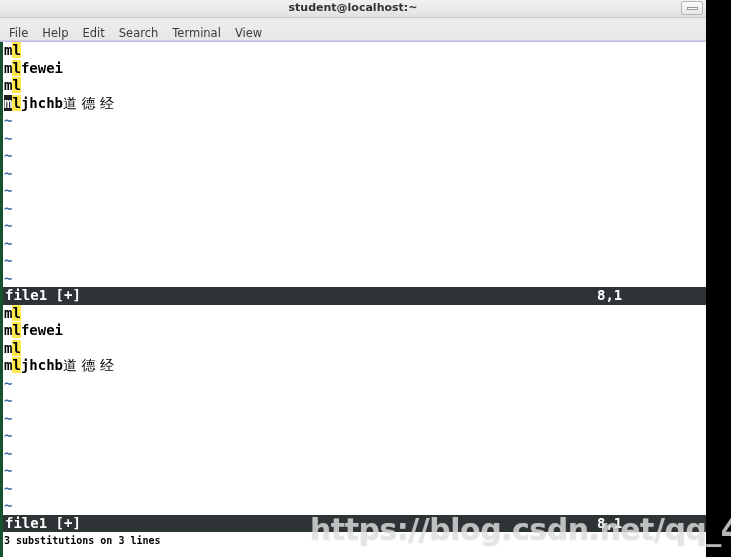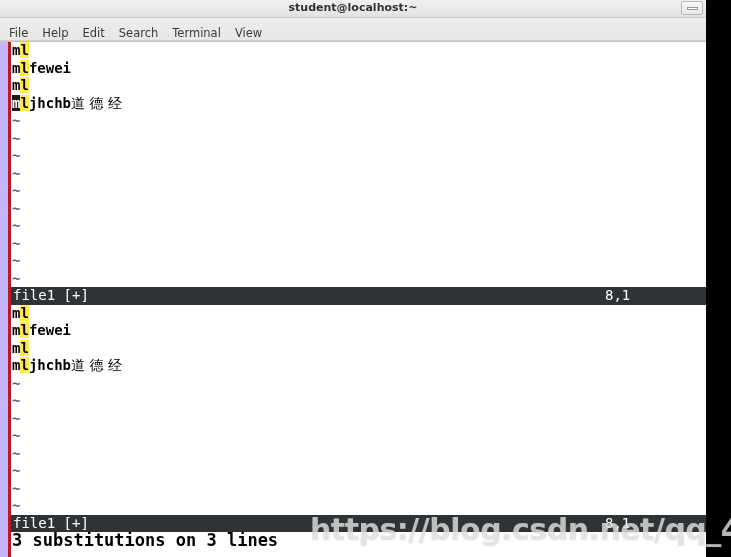--- a/index.html
+++ b/index.html
@@ -85,26 +85,26 @@
     padding: 0 9px 0 0;
     margin-right: 5px;
     font-family: "DejaVu Sans", sans-serif;
     cursor: default;
     white-space: nowrap;
   }
 
   
   #terminal {
     position: absolute;
-    left: 8px;
+    left: 0;
     top: 42px;
     width: 718px;
     height: 515px;
     background: #ffffff;
-    border-left: 3px solid #b91c1c;
+    border-left: 3px solid #14532d;
     box-sizing: border-box;
     overflow: hidden;
   }
   .term-inner {
     position: relative;
     width: 100%;
     height: 100%;
   }
 
   .row {
@@ -135,39 +135,39 @@
     font-weight: normal;
   }
 
   .statusline {
     height: 17.5px;
     line-height: 17.5px;
     background: #2e3436;
     color: #ffffff;
     font-family: "DejaVu Sans Mono", monospace;
     font-size: 14px;
-    font-weight: normal;
+    font-weight: bold;
     position: relative;
     white-space: pre;
     padding-left: 2px;
     box-sizing: border-box;
   }
   .statusline .pos {
     position: absolute;
     left: 594px;
     top: 0;
   }
 
   .msgline {
     height: 17.5px;
     line-height: 17.5px;
     background: #ffffff;
     color: #000000;
     font-family: "DejaVu Sans Mono", monospace;
-    font-size: 17px;
+    font-size: 10px;
     font-weight: bold;
     white-space: pre;
     padding-left: 1px;
     box-sizing: border-box;
   }
 
   
   #watermark {
     position: absolute;
     left: 310px;

